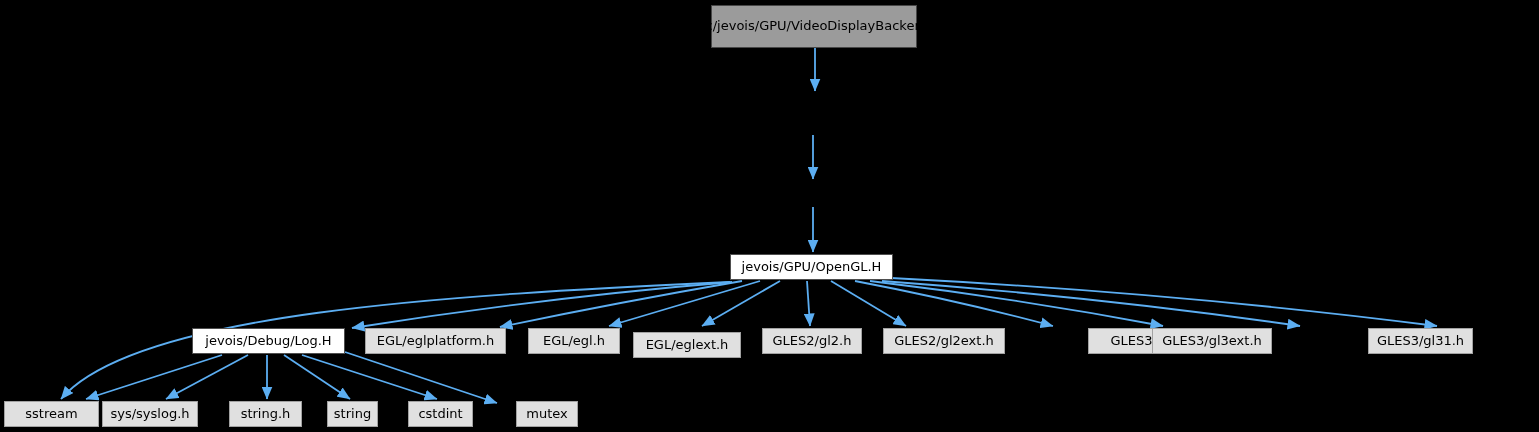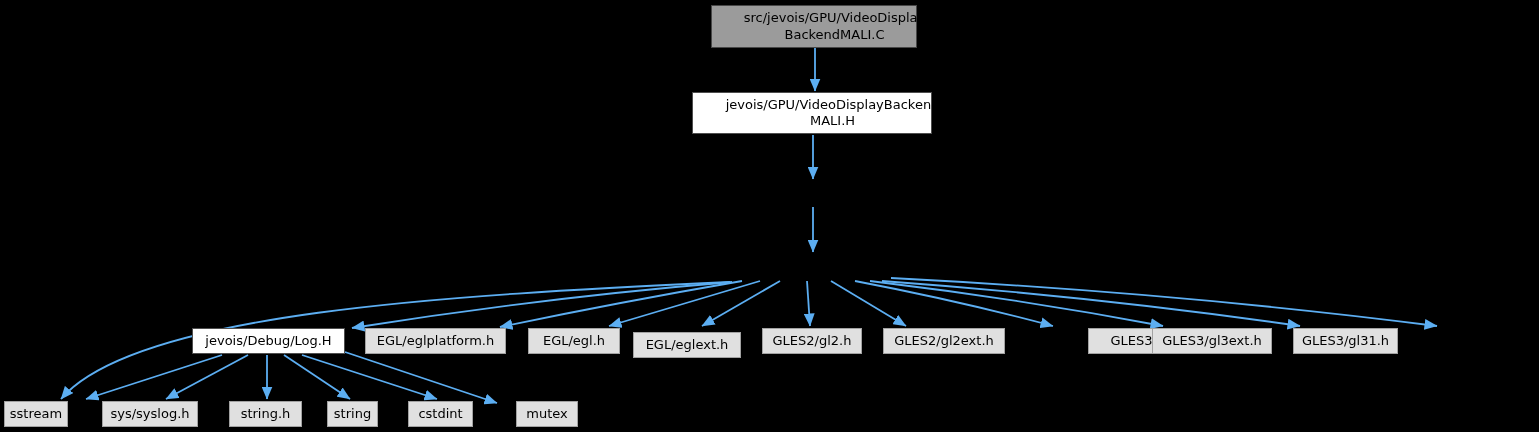--- a/index.html
+++ b/index.html
@@ -18,21 +18,21 @@
   .edges{position:absolute; left:0; top:0; width:1539px; height:432px;}
   .edges path{stroke:var(--edge); stroke-width:1.8; fill:none;}
   .edges .ah{fill:var(--edge); stroke:none;}
   .node{
     position:absolute; box-sizing:border-box;
     background:var(--node-fill); border:1.5px solid var(--node-border);
     color:var(--text); font-size:13px; line-height:1.25;
     display:flex; align-items:center; justify-content:center;
     text-align:center; white-space:nowrap;
   }
-  .node.two-line{flex-direction:column;padding-left:41px;}
+  .node.two-line{flex-direction:row;padding-left:41px;}
   .node.focus{background:var(--focus-fill); border-color:var(--focus-border);}
   .node.leaf{background:var(--leaf-fill); border-color:var(--leaf-border); border-width:1.2px;}
 </style>
 </head>
 <body>
 
 <div class="canvas">
 
   <svg class="edges" width="1539" height="432" viewBox="0 0 1539 432" xmlns="http://www.w3.org/2000/svg">
     <defs>
@@ -62,47 +62,44 @@
     <path d="M284,355 L350,399" marker-end="url(#arrow)"></path>
     <path d="M302,355 L437,399" marker-end="url(#arrow)"></path>
     <path d="M345,352 L497,403" marker-end="url(#arrow)"></path>
   </svg>
 
   <div class="node focus two-line" style="left:711px;top:5px;width:206px;height:43px">
     <span>src/jevois/GPU/VideoDisplay</span>
     <span>BackendMALI.C</span>
   </div>
 
-  <div class="node two-line" style="left:692px;top:92px;width:240px;height:42px">
-    <span>jevois/GPU/VideoDisplayBackend</span>
-    <span>MALI.H</span>
-  </div>
 
 
+  <div class="node" style="left:730px;top:254px;width:163px;height:26px">jevois/GPU/OpenGL.H</div>
 
   <div class="node" style="left:192px;top:328px;width:153px;height:26px">jevois/Debug/Log.H</div>
 
   <div class="node leaf" style="left:365px;top:328px;width:141px;height:26px">EGL/eglplatform.h</div>
 
   <div class="node leaf" style="left:528px;top:328px;width:92px;height:26px">EGL/egl.h</div>
 
   <div class="node leaf" style="left:633px;top:332px;width:108px;height:26px">EGL/eglext.h</div>
 
   <div class="node leaf" style="left:762px;top:328px;width:100px;height:26px">GLES2/gl2.h</div>
 
   <div class="node leaf" style="left:883px;top:328px;width:122px;height:26px">GLES2/gl2ext.h</div>
 
   <div class="node leaf" style="left:1088px;top:328px;width:124px;height:26px">GLES3/gl3.h</div>
 
   <div class="node leaf" style="left:1152px;top:328px;width:120px;height:26px">GLES3/gl3ext.h</div>
 
-  <div class="node leaf" style="left:1293px;top:328px;width:105px;height:26px">GLES3/gl31.h</div>
+  <div class="node leaf" style="left:1368px;top:328px;width:105px;height:26px">GLES3/gl31.h</div>
 
 
-  <div class="node leaf" style="left:4px;top:401px;width:64px;height:26px">sstream</div>
+  <div class="node leaf" style="left:4px;top:401px;width:95px;height:26px">sstream</div>
 
   <div class="node leaf" style="left:102px;top:401px;width:96px;height:26px">sys/syslog.h</div>
 
   <div class="node leaf" style="left:229px;top:401px;width:73px;height:26px">string.h</div>
 
   <div class="node leaf" style="left:327px;top:401px;width:51px;height:26px">string</div>
 
   <div class="node leaf" style="left:408px;top:401px;width:65px;height:26px">cstdint</div>
 
   <div class="node leaf" style="left:516px;top:401px;width:62px;height:26px">mutex</div>

